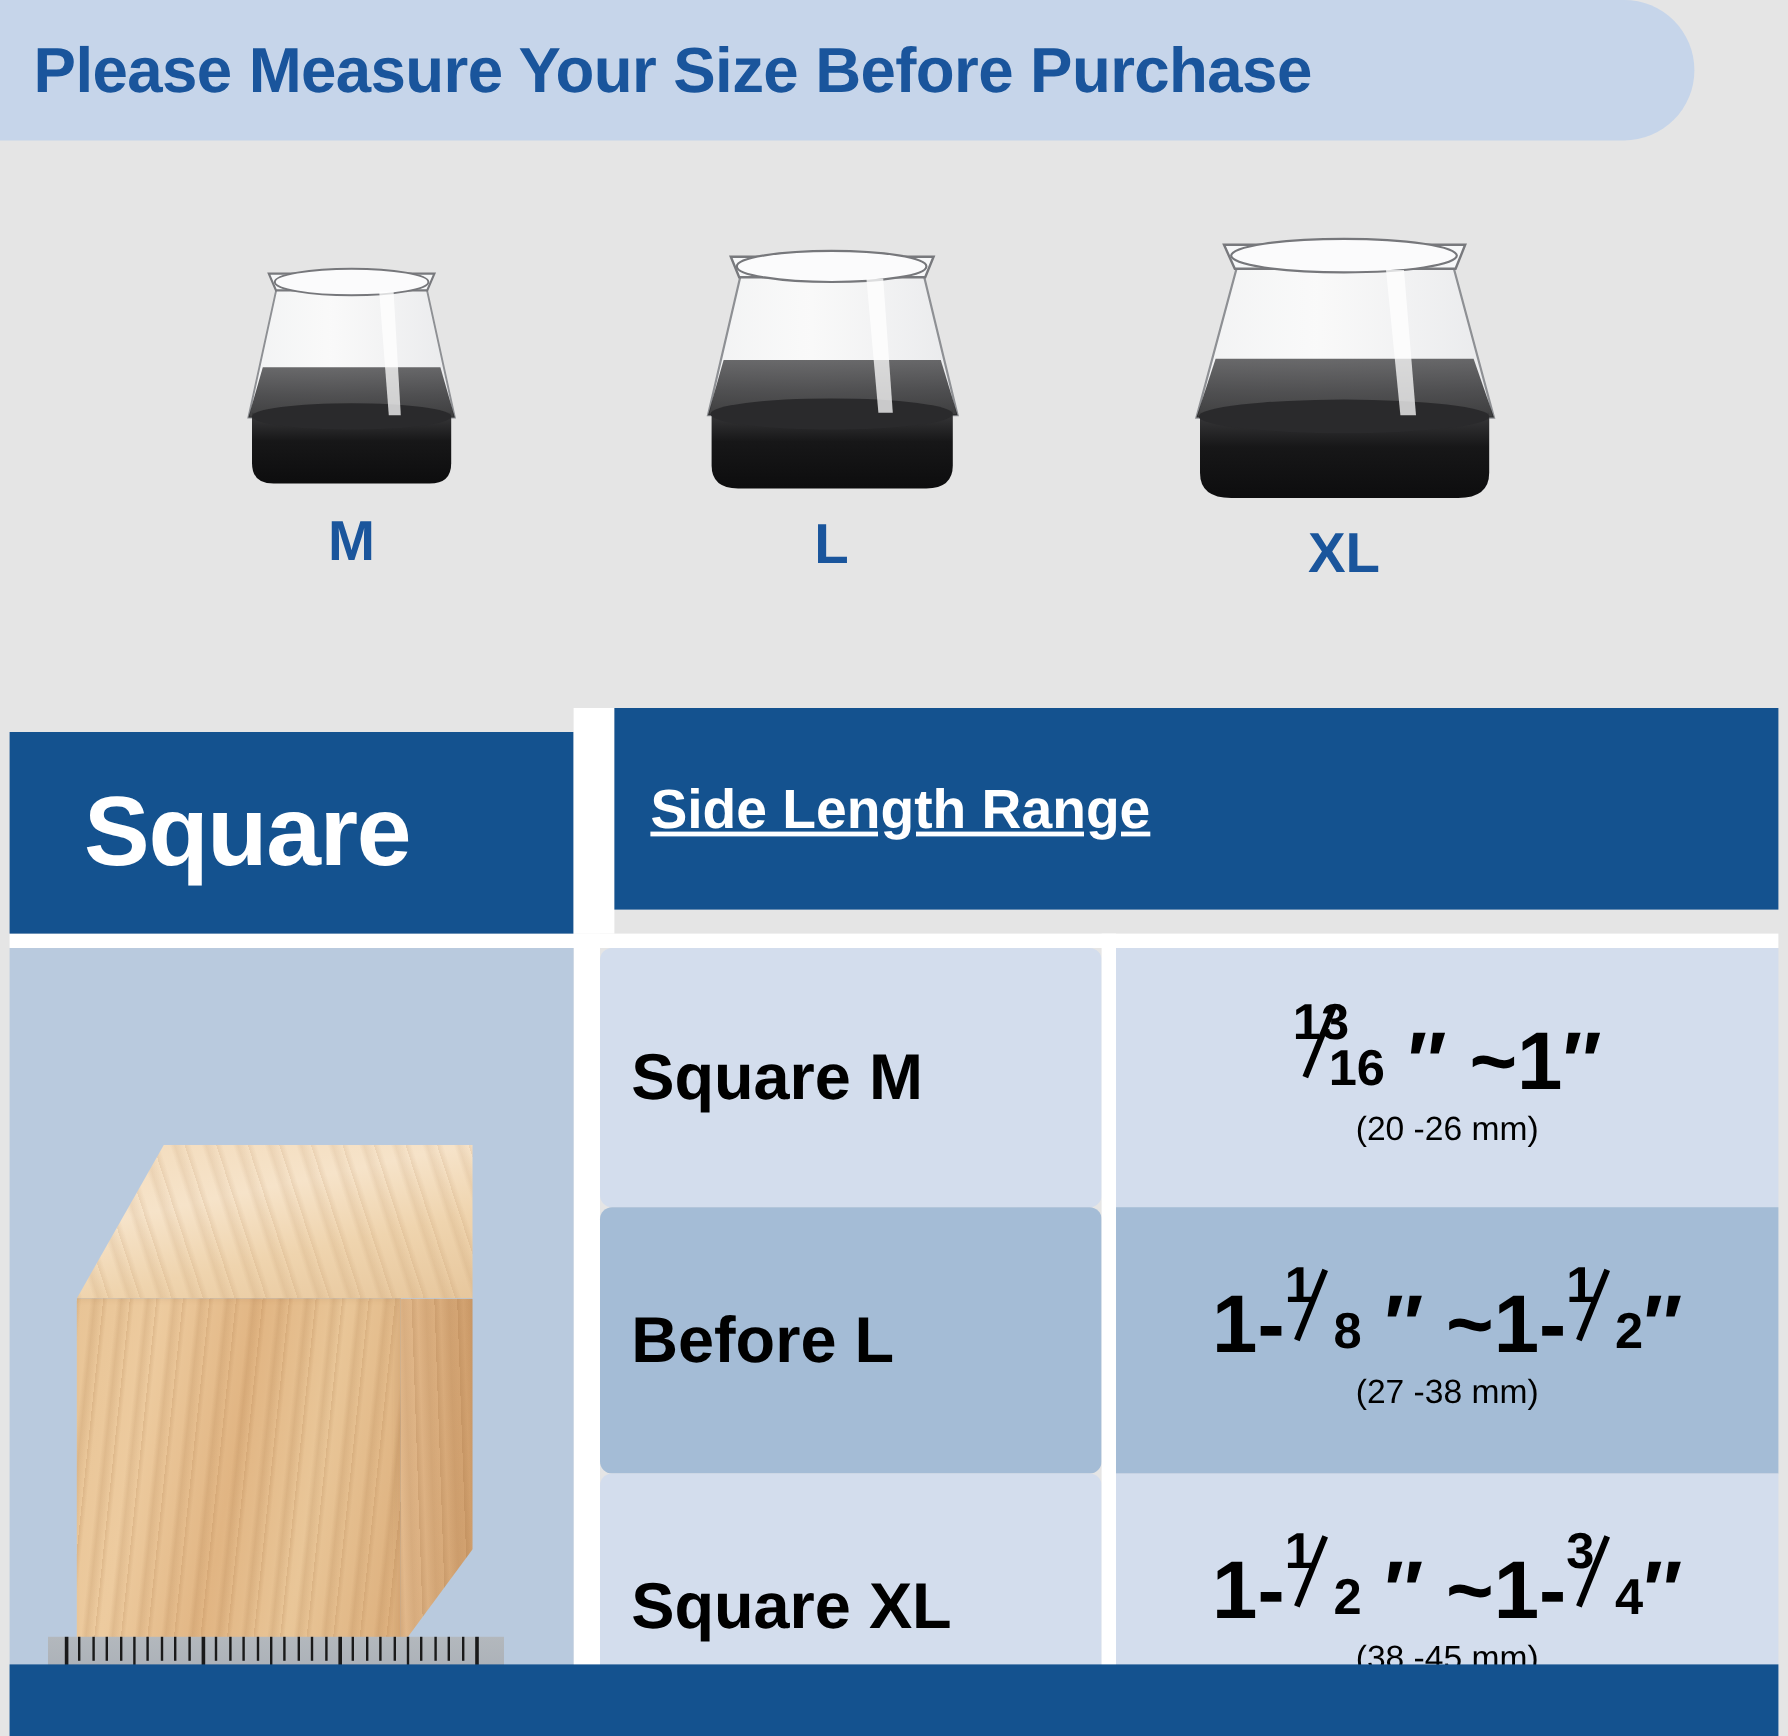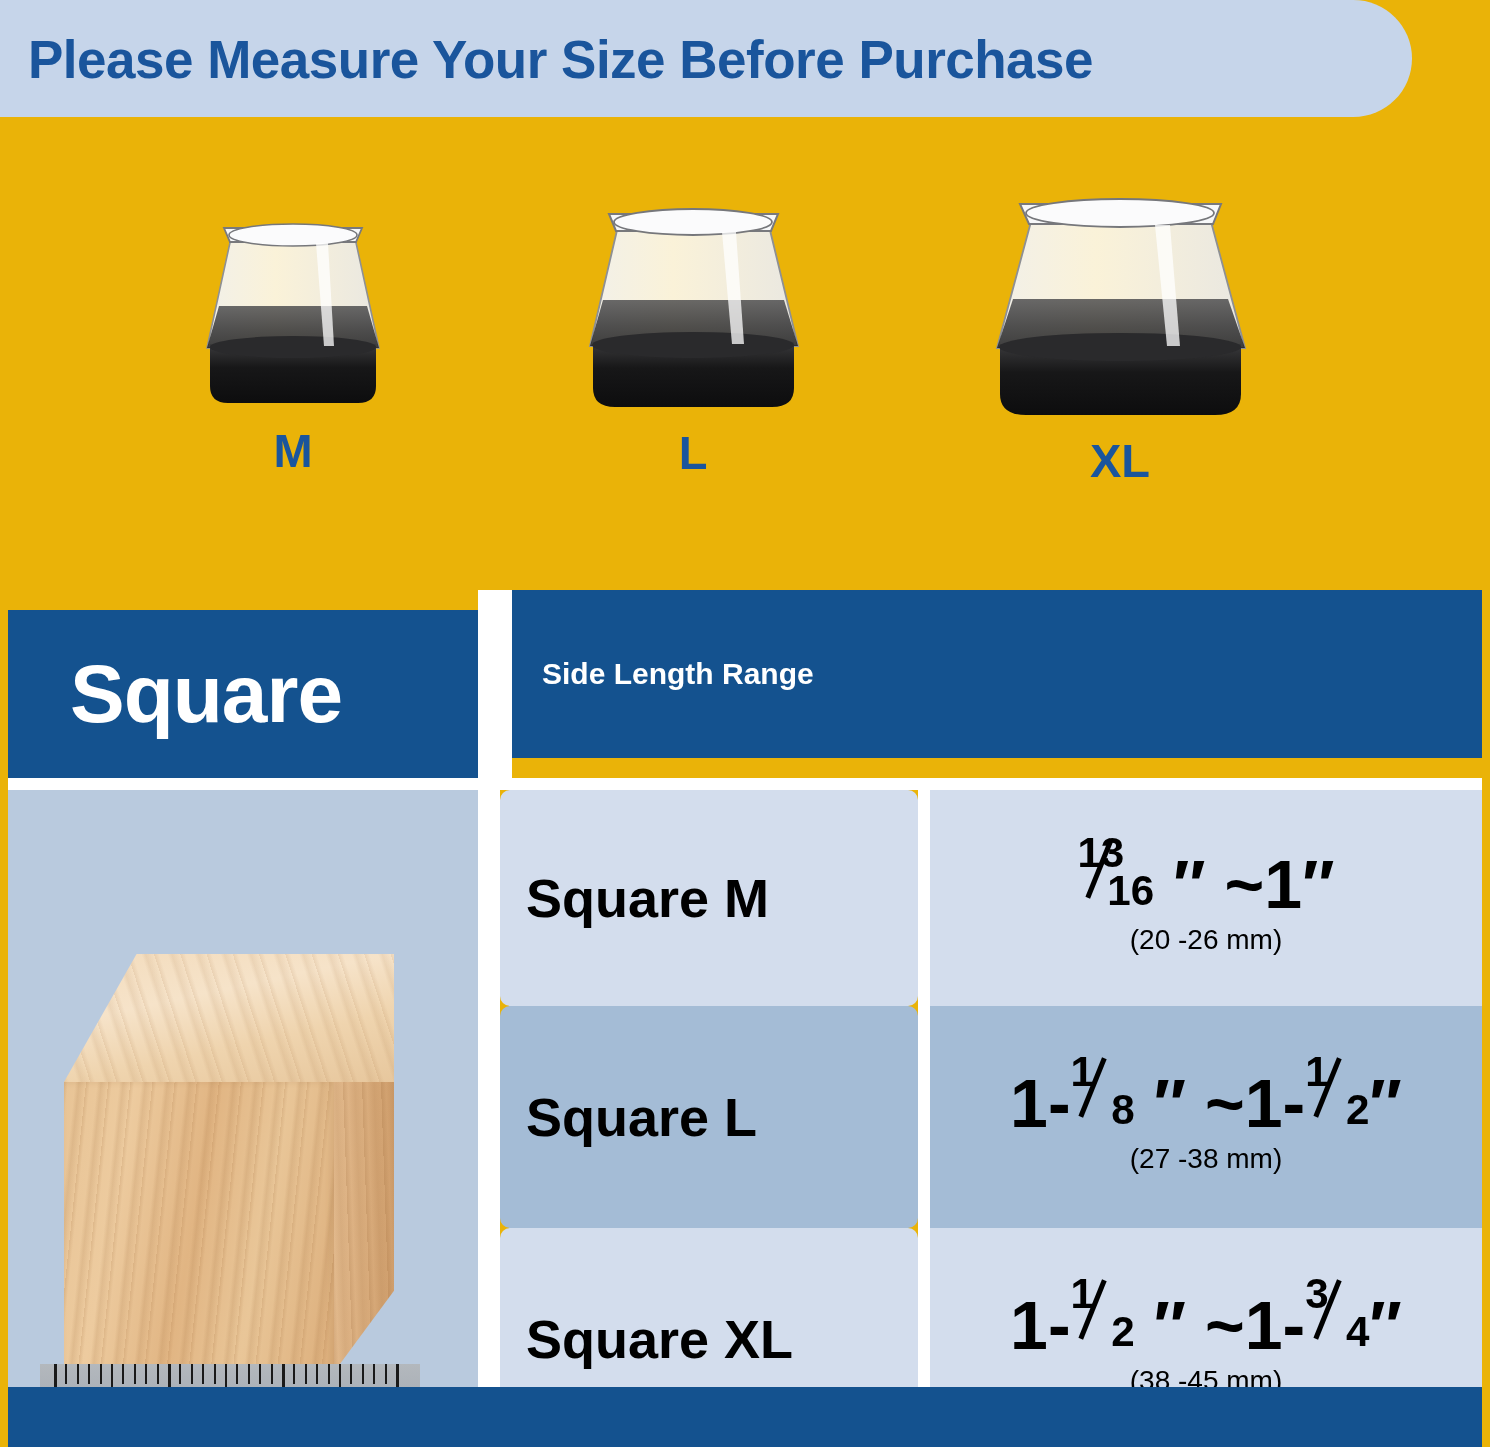--- a/index.html
+++ b/index.html
@@ -8,21 +8,21 @@
     padding: 0;
     background: #ffffff;
   }
   body {
     font-family: "Liberation Sans", sans-serif;
   }
   #page {
     position: relative;
     width: 1490px;
     height: 1447px;
-    background: #eab308;
+    background: #e5e5e5;
     overflow: hidden;
   }
 
   
   .banner {
     position: absolute;
     left: 0;
     top: 0;
     width: 1412px;
     height: 117px;
@@ -101,23 +101,24 @@
   }
   .hdr-size {
     justify-content: flex-start;
     padding-left: 52px;
     font-size: 46px;
     font-weight: bold;
   }
   .hdr-range {
     justify-content: flex-start;
     padding-left: 30px;
-    font-size: 30px;
+    font-size: 46px;
     font-weight: bold;
     white-space: nowrap;
+    text-decoration: underline;
   }
   .hdr-spacer { height: 12px; background: #ffffff; }
 
   .cell {
     box-sizing: border-box;
     display: flex;
     align-items: center;
   }
   .cell-light { background: #d3dded; }
   .cell-dark  { background: #a4bcd6; }
@@ -480,21 +481,21 @@
           <div class="ruler-cm" style="left:138px;">cm</div>
           <div class="ruler-num" style="left:226px;">2</div>
           <div class="ruler-num" style="left:340px;">3</div>
         </div>
       </div>
 
       <div class="gap1"></div>
 
       <div class="col2">
         <div class="cell cell-light size-cell" style="height:216px;">Square M</div>
-        <div class="cell cell-dark size-cell" style="height:222px;">Square L</div>
+        <div class="cell cell-dark size-cell" style="height:222px;">Before L</div>
         <div class="cell cell-light size-cell" style="height:222px;">Square XL</div>
       </div>
 
       <div class="gap2"></div>
 
       <div class="col3">
 
         <div class="cell cell-light range-cell" style="height:216px;">
           <div class="range-main">
             <span class="frac frac-w2">

